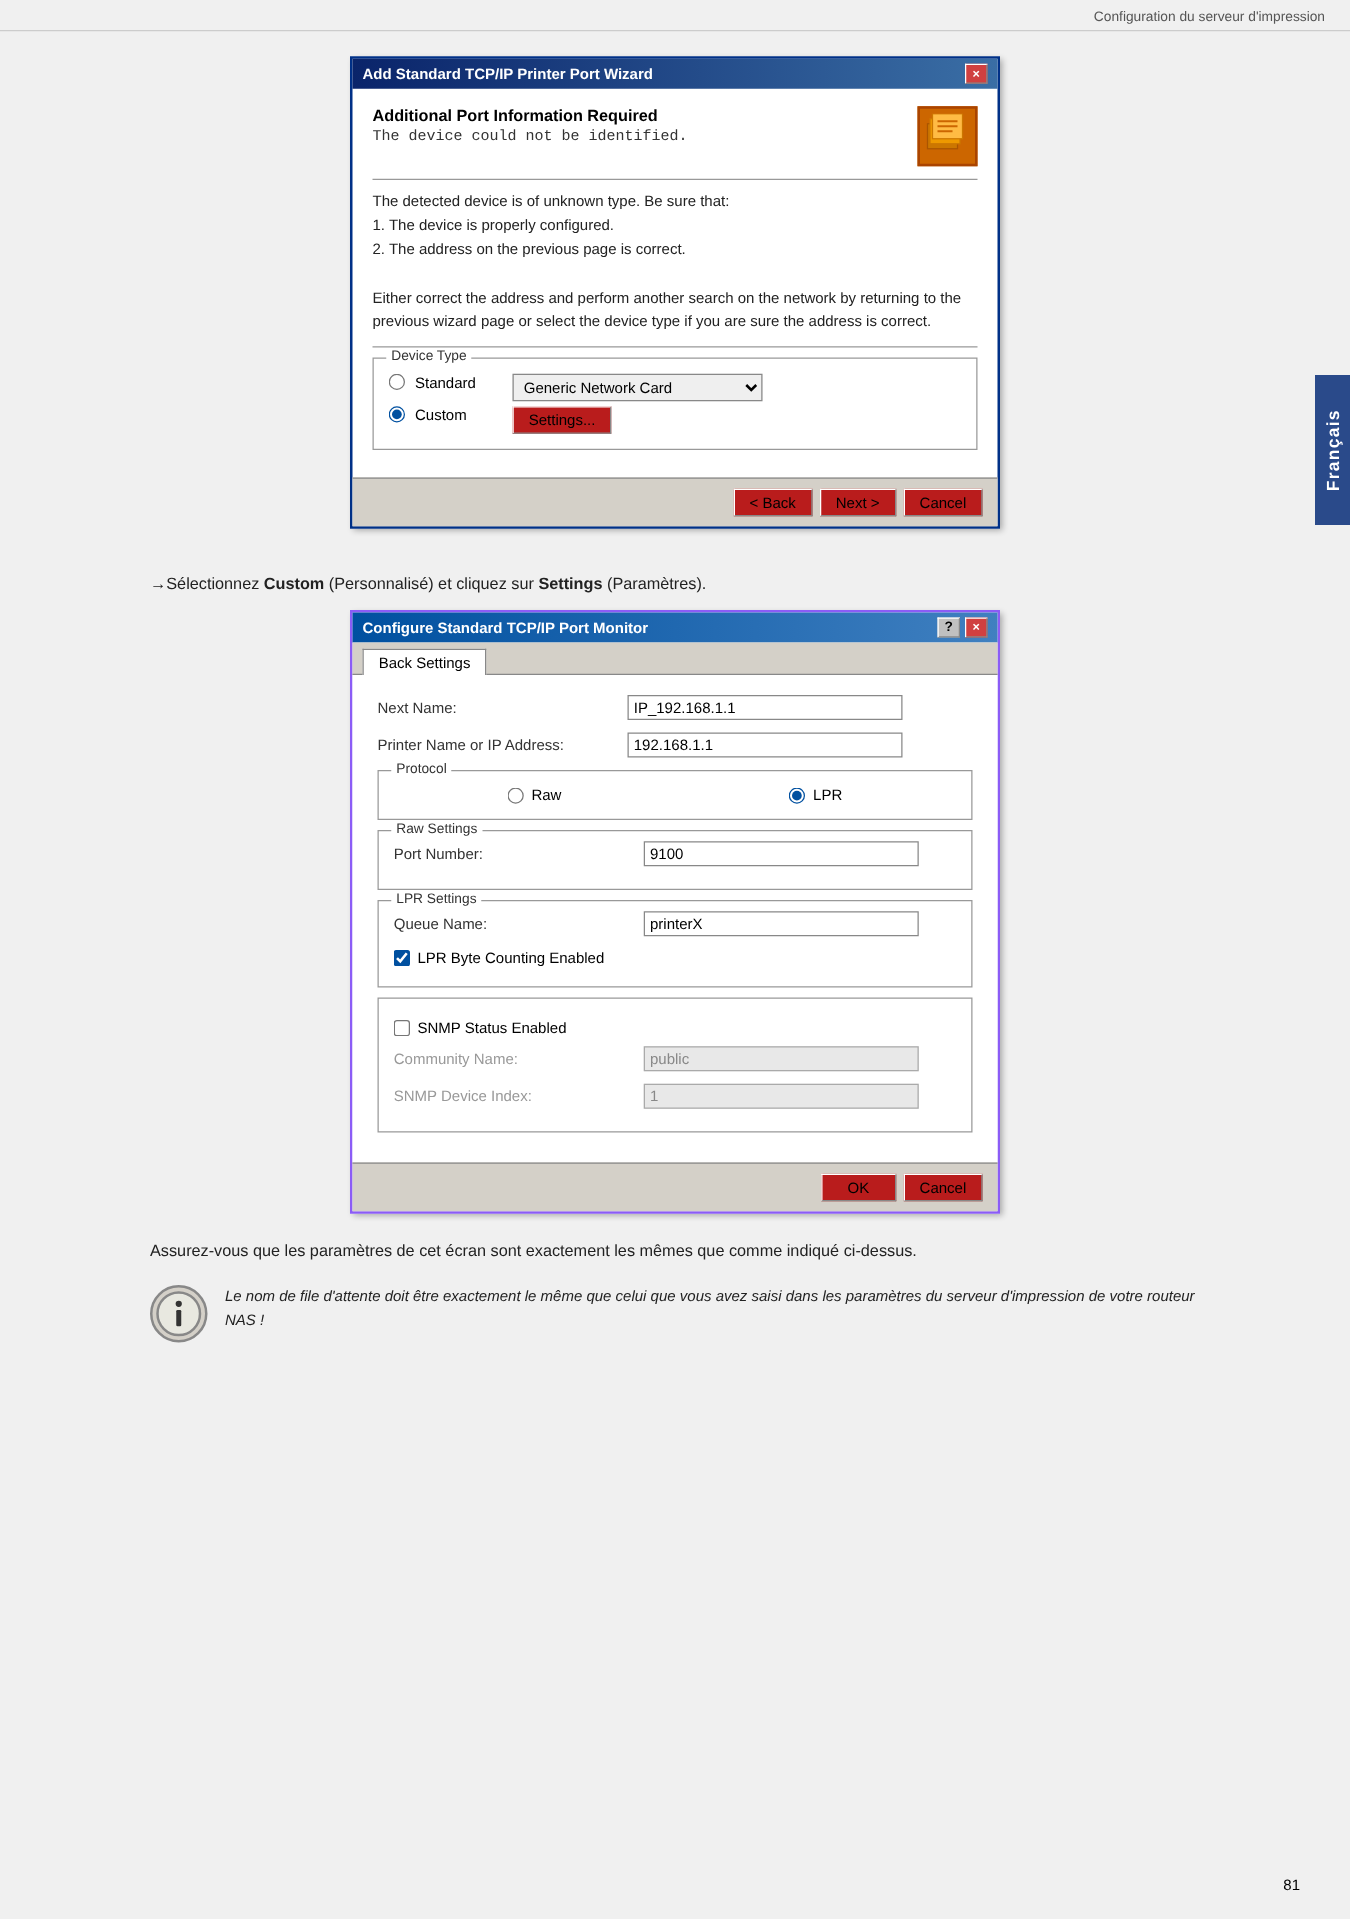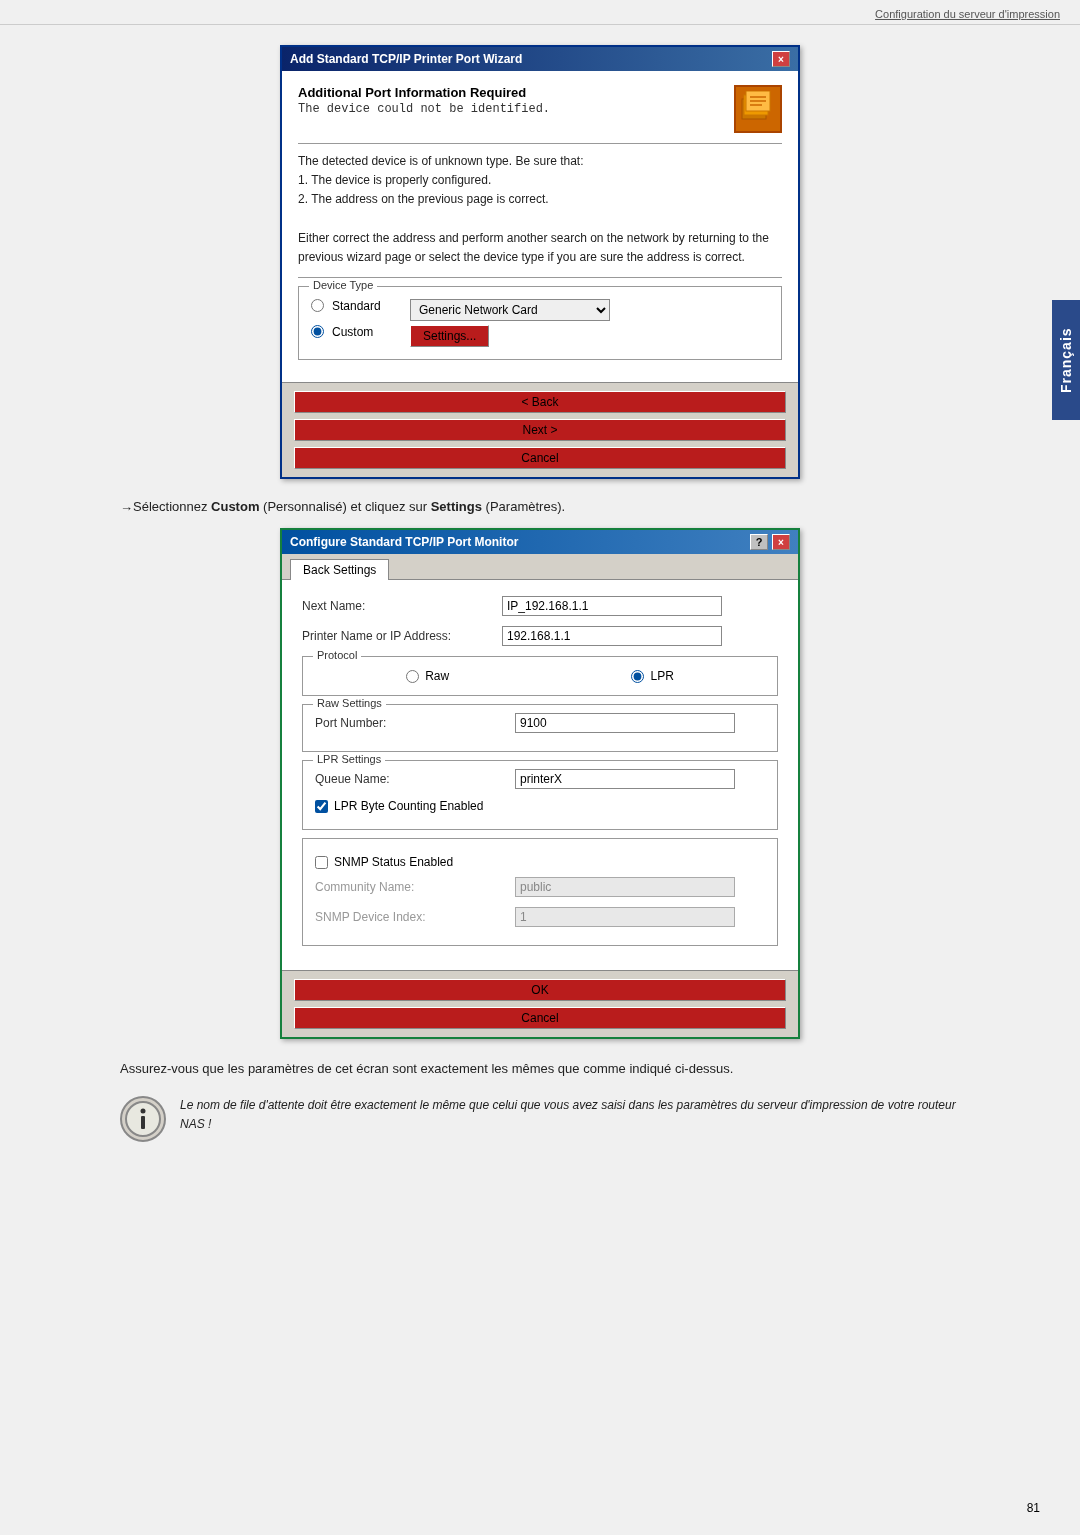--- a/index.html
+++ b/index.html
@@ -13,21 +13,20 @@
       position: relative;
     }
 
     
     .page-header {
       text-align: right;
       padding: 8px 20px 4px 0;
       font-size: 11px;
       color: #555;
       border-bottom: 1px solid #ccc;
-      text-decoration: underline;
     }
 
     
     .side-tab {
       position: absolute;
       right: 0;
       top: 300px;
       width: 28px;
       background: #2a4a8a;
       color: white;
@@ -53,21 +52,21 @@
 
     
     .content {
       padding: 20px 60px 60px 60px;
     }
 
     
     .dialog {
       border: 2px solid #003087;
       background: #fff;
-      margin: 0 auto 20px auto;
+      margin: 0 auto 36px auto;
       width: 520px;
       box-shadow: 2px 2px 5px rgba(0,0,0,0.3);
     }
 
     .dialog-titlebar {
       background: linear-gradient(to right, #0a246a, #3a6ea5);
       color: white;
       padding: 4px 8px;
       display: flex;
       align-items: center;
@@ -197,33 +196,32 @@
     }
 
     
     .dialog-footer {
       background: #d4d0c8;
       border-top: 1px solid #888;
       padding: 8px 12px;
       display: flex;
       justify-content: flex-end;
       gap: 6px;
-      flex-direction: column;
     }
 
     
     .instruction-text {
       margin: 14px 0 14px 60px;
       font-size: 13px;
       color: #222;
     }
 
     
     .configure-dialog {
-      border: 2px solid #15803d;
+      border: 2px solid #8b5cf6;
       background: #fff;
       margin: 0 auto 20px auto;
       width: 520px;
       box-shadow: 2px 2px 5px rgba(0,0,0,0.3);
     }
 
     .configure-titlebar {
       background: linear-gradient(to right, #0050a0, #4080c0);
       color: white;
       padding: 4px 8px;

